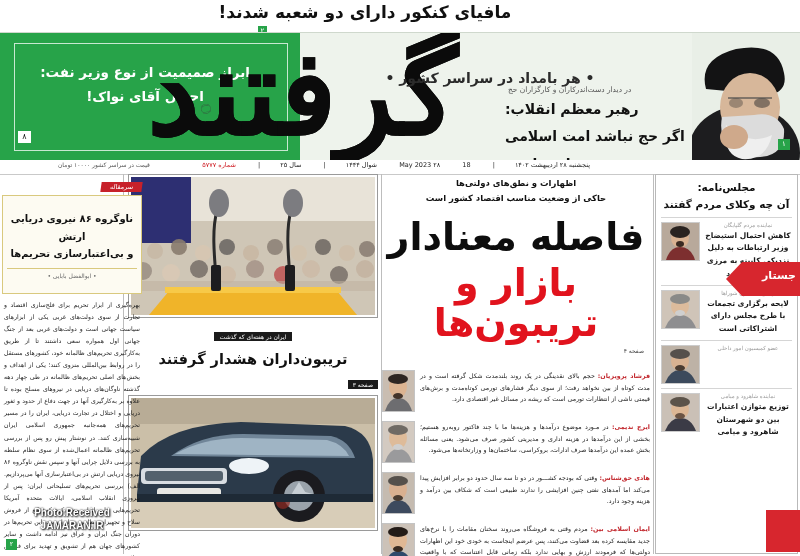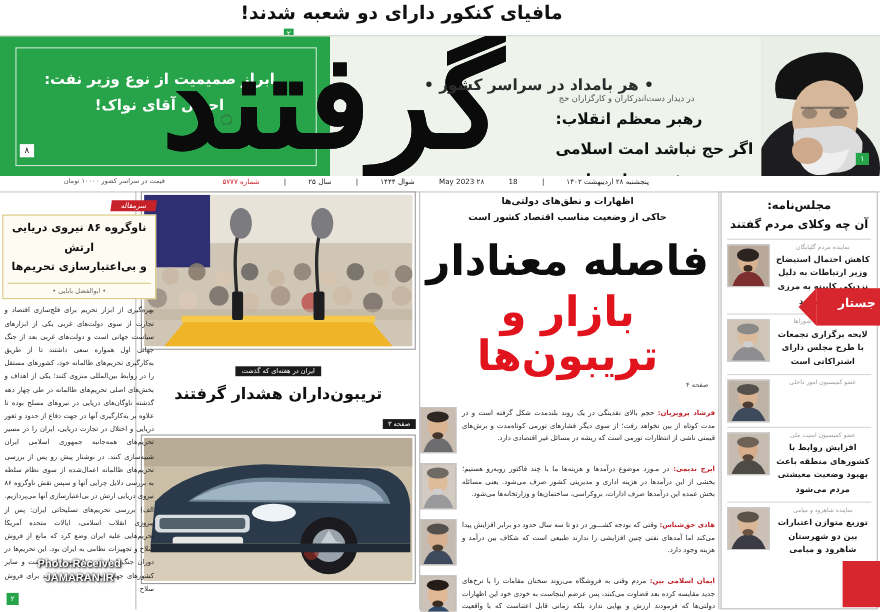--- a/index.html
+++ b/index.html
@@ -96,21 +96,21 @@
   .tag-dark{display:inline-block;background:#1b1b1b;color:#fff;font-size:6px;padding:1px 6px;}
   .c-kickwrap{text-align:center;margin-top:6px;}
   .c-head{text-align:center;font-size:14.5px;font-weight:bold;color:#111;line-height:1.7;margin-top:4px;}
   .c-pg{display:inline-block;background:#1b1b1b;color:#fff;font-size:6px;padding:1px 5px;margin-top:3px;}
   .photo2{width:100%;height:130px;display:block;}
 
   
   .leftcol{position:absolute;left:2px;top:0;width:140px;height:380px;}
   .edit-tag{display:inline-block;background:#c7212a;color:#fff;font-size:6.5px;
     padding:1px 9px;transform:skewX(-8deg);}
-  .edit-box{border:1px solid #d9c97e;background:#fdfbf2;margin-top:2px;padding:3px 4px;}
+  .edit-box{border:1px solid #d9c97e;background:#fdfbf2;margin-top:2px;padding:14px 4px;}
   .edit-head{text-align:center;font-size:10px;font-weight:bold;color:#111;line-height:1.75;}
   .edit-rule{height:1px;background:#d9c97e;margin:5px 0 3px;}
   .edit-by{text-align:center;font-size:6px;color:#6b6b6b;}
   .edit-body{font-size:6.2px;color:#1f1f1f;line-height:1.95;text-align:justify;margin-top:5px;
     padding:0 2px;}
   .wm{position:absolute;left:8px;bottom:22px;width:124px;text-align:center;
     font-family:"Liberation Sans",sans-serif;direction:ltr;}
   .wm-l1,.wm-l2{font-size:10px;font-weight:bold;color:#ffffff;
     text-shadow:0 0 2px #000,1px 1px 2px #000;line-height:1.25;}
   .left-pg{position:absolute;left:4px;bottom:4px;width:11px;height:11px;background:#27a349;color:#fff;
@@ -236,35 +236,20 @@
           <svg class="art" viewBox="0 0 37 37" preserveAspectRatio="none">
               <rect width="37" height="37" fill="#bdb2a6"></rect>
               <ellipse cx="18" cy="15" rx="9" ry="10" fill="#d8b292"></ellipse>
               <path d="M3 37 Q8 24 18 24 Q29 24 34 37Z" fill="#3c4a5c"></path>
               <ellipse cx="18" cy="8" rx="10" ry="5" fill="#55504c"></ellipse>
               <ellipse cx="18" cy="22" rx="5" ry="3" fill="#4a3c32"></ellipse>
             </svg>
         </div>
       </div>
 
-      <div class="sb-item">
-        <div style="flex:1;">
-          <div class="sb-role">عضو کمیسیون امنیت ملی</div>
-          <div class="sb-txt">افزایش روابط با کشورهای منطقه باعث بهبود وضعیت معیشتی مردم می‌شود</div>
-        </div>
-        <div class="sb-photo">
-          <svg class="art" viewBox="0 0 37 37" preserveAspectRatio="none">
-              <rect width="37" height="37" fill="#c6bbb0"></rect>
-              <ellipse cx="18" cy="15" rx="9" ry="10" fill="#d6ae8c"></ellipse>
-              <path d="M3 37 Q8 24 18 24 Q29 24 34 37Z" fill="#4e4a46"></path>
-              <ellipse cx="18" cy="8" rx="10" ry="5" fill="#6e6257"></ellipse>
-              <ellipse cx="18" cy="22" rx="5" ry="3" fill="#5a463a"></ellipse>
-            </svg>
-        </div>
-      </div>
 
       <div class="sb-item">
         <div style="flex:1;">
           <div class="sb-role">نماینده شاهرود و میامی</div>
           <div class="sb-txt">توزیع متوازن اعتبارات بین دو شهرستان شاهرود و میامی</div>
         </div>
         <div class="sb-photo">
           <svg class="art" viewBox="0 0 37 37" preserveAspectRatio="none">
               <rect width="37" height="37" fill="#cac0b6"></rect>
               <ellipse cx="18" cy="15" rx="9" ry="10" fill="#dcb795"></ellipse>

